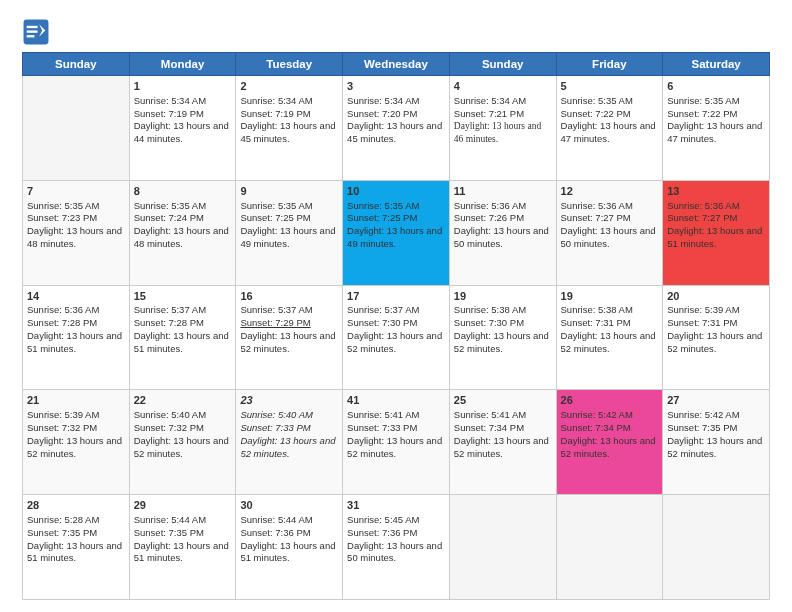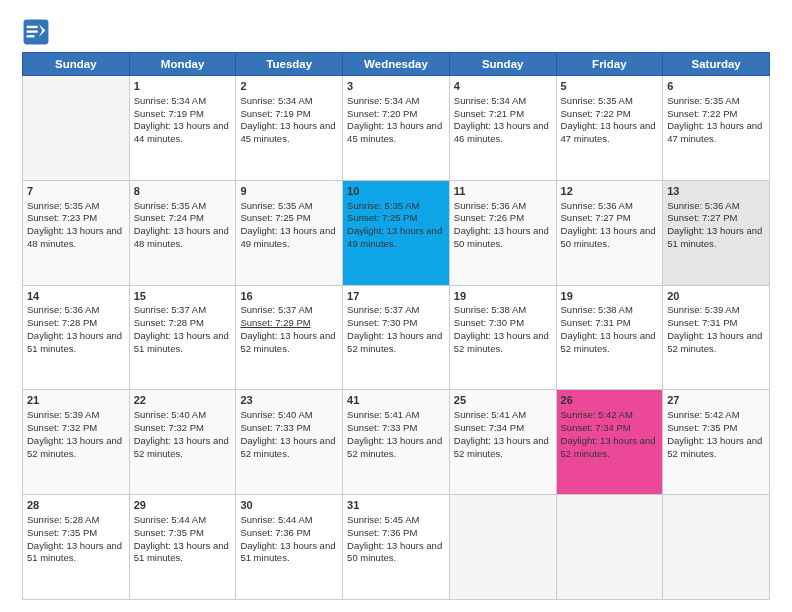--- a/index.html
+++ b/index.html
@@ -145,21 +145,21 @@
           <td>
             <span class="day-num">3</span>
             <span style="display: block;">Sunrise: 5:34 AM</span>
             <span style="display: block;">Sunset: 7:20 PM</span>
             <span style="display: block;">Daylight: 13 hours and 45 minutes.</span>
           </td>
           <td>
             <span class="day-num">4</span>
             <span style="display: block;">Sunrise: 5:34 AM</span>
             <span style="display: block;">Sunset: 7:21 PM</span>
-            <span style="display: block;">Daylight: 13 hours and 46 minutes.</span>
+            <span style="display: block; font-family: Liberation Serif, serif;">Daylight: 13 hours and 46 minutes.</span>
           </td>
           <td>
             <span class="day-num">5</span>
             <span style="display: block;">Sunrise: 5:35 AM</span>
             <span style="display: block;">Sunset: 7:22 PM</span>
             <span style="display: block;">Daylight: 13 hours and 47 minutes.</span>
           </td>
           <td>
             <span class="day-num">6</span>
             <span style="display: block;">Sunrise: 5:35 AM</span>
@@ -197,21 +197,21 @@
             <span style="display: block;">Sunrise: 5:36 AM</span>
             <span style="display: block;">Sunset: 7:26 PM</span>
             <span style="display: block;">Daylight: 13 hours and 50 minutes.</span>
           </td>
           <td style="background: rgb(249, 249, 249);">
             <span class="day-num">12</span>
             <span style="display: block;">Sunrise: 5:36 AM</span>
             <span style="display: block;">Sunset: 7:27 PM</span>
             <span style="display: block;">Daylight: 13 hours and 50 minutes.</span>
           </td>
-          <td style="background: #e5e5e5; margin-left: 16px;">
+          <td style="background: #ef4444; margin-left: 16px;">
             <span class="day-num">13</span>
             <span style="display: block;">Sunrise: 5:36 AM</span>
             <span style="display: block;">Sunset: 7:27 PM</span>
             <span style="display: block;">Daylight: 13 hours and 51 minutes.</span>
           </td>
         </tr>
         <tr>
           <td>
             <span class="day-num">14</span>
             <span style="display: block;">Sunrise: 5:36 AM</span>
@@ -261,21 +261,21 @@
             <span style="display: block;">Sunrise: 5:39 AM</span>
             <span style="display: block;">Sunset: 7:32 PM</span>
             <span style="display: block;">Daylight: 13 hours and 52 minutes.</span>
           </td>
           <td style="background: rgb(249, 249, 249);">
             <span class="day-num">22</span>
             <span style="display: block;">Sunrise: 5:40 AM</span>
             <span style="display: block;">Sunset: 7:32 PM</span>
             <span style="display: block;">Daylight: 13 hours and 52 minutes.</span>
           </td>
-          <td style="background: rgb(249, 249, 249);">
+          <td style="background: rgb(249, 249, 249); font-style: italic;">
             <span class="day-num">23</span>
             <span style="display: block;">Sunrise: 5:40 AM</span>
             <span style="display: block;">Sunset: 7:33 PM</span>
             <span style="display: block;">Daylight: 13 hours and 52 minutes.</span>
           </td>
           <td style="background: rgb(249, 249, 249);">
             <span class="day-num">41</span>
             <span style="display: block;">Sunrise: 5:41 AM</span>
             <span style="display: block;">Sunset: 7:33 PM</span>
             <span style="display: block;">Daylight: 13 hours and 52 minutes.</span>

